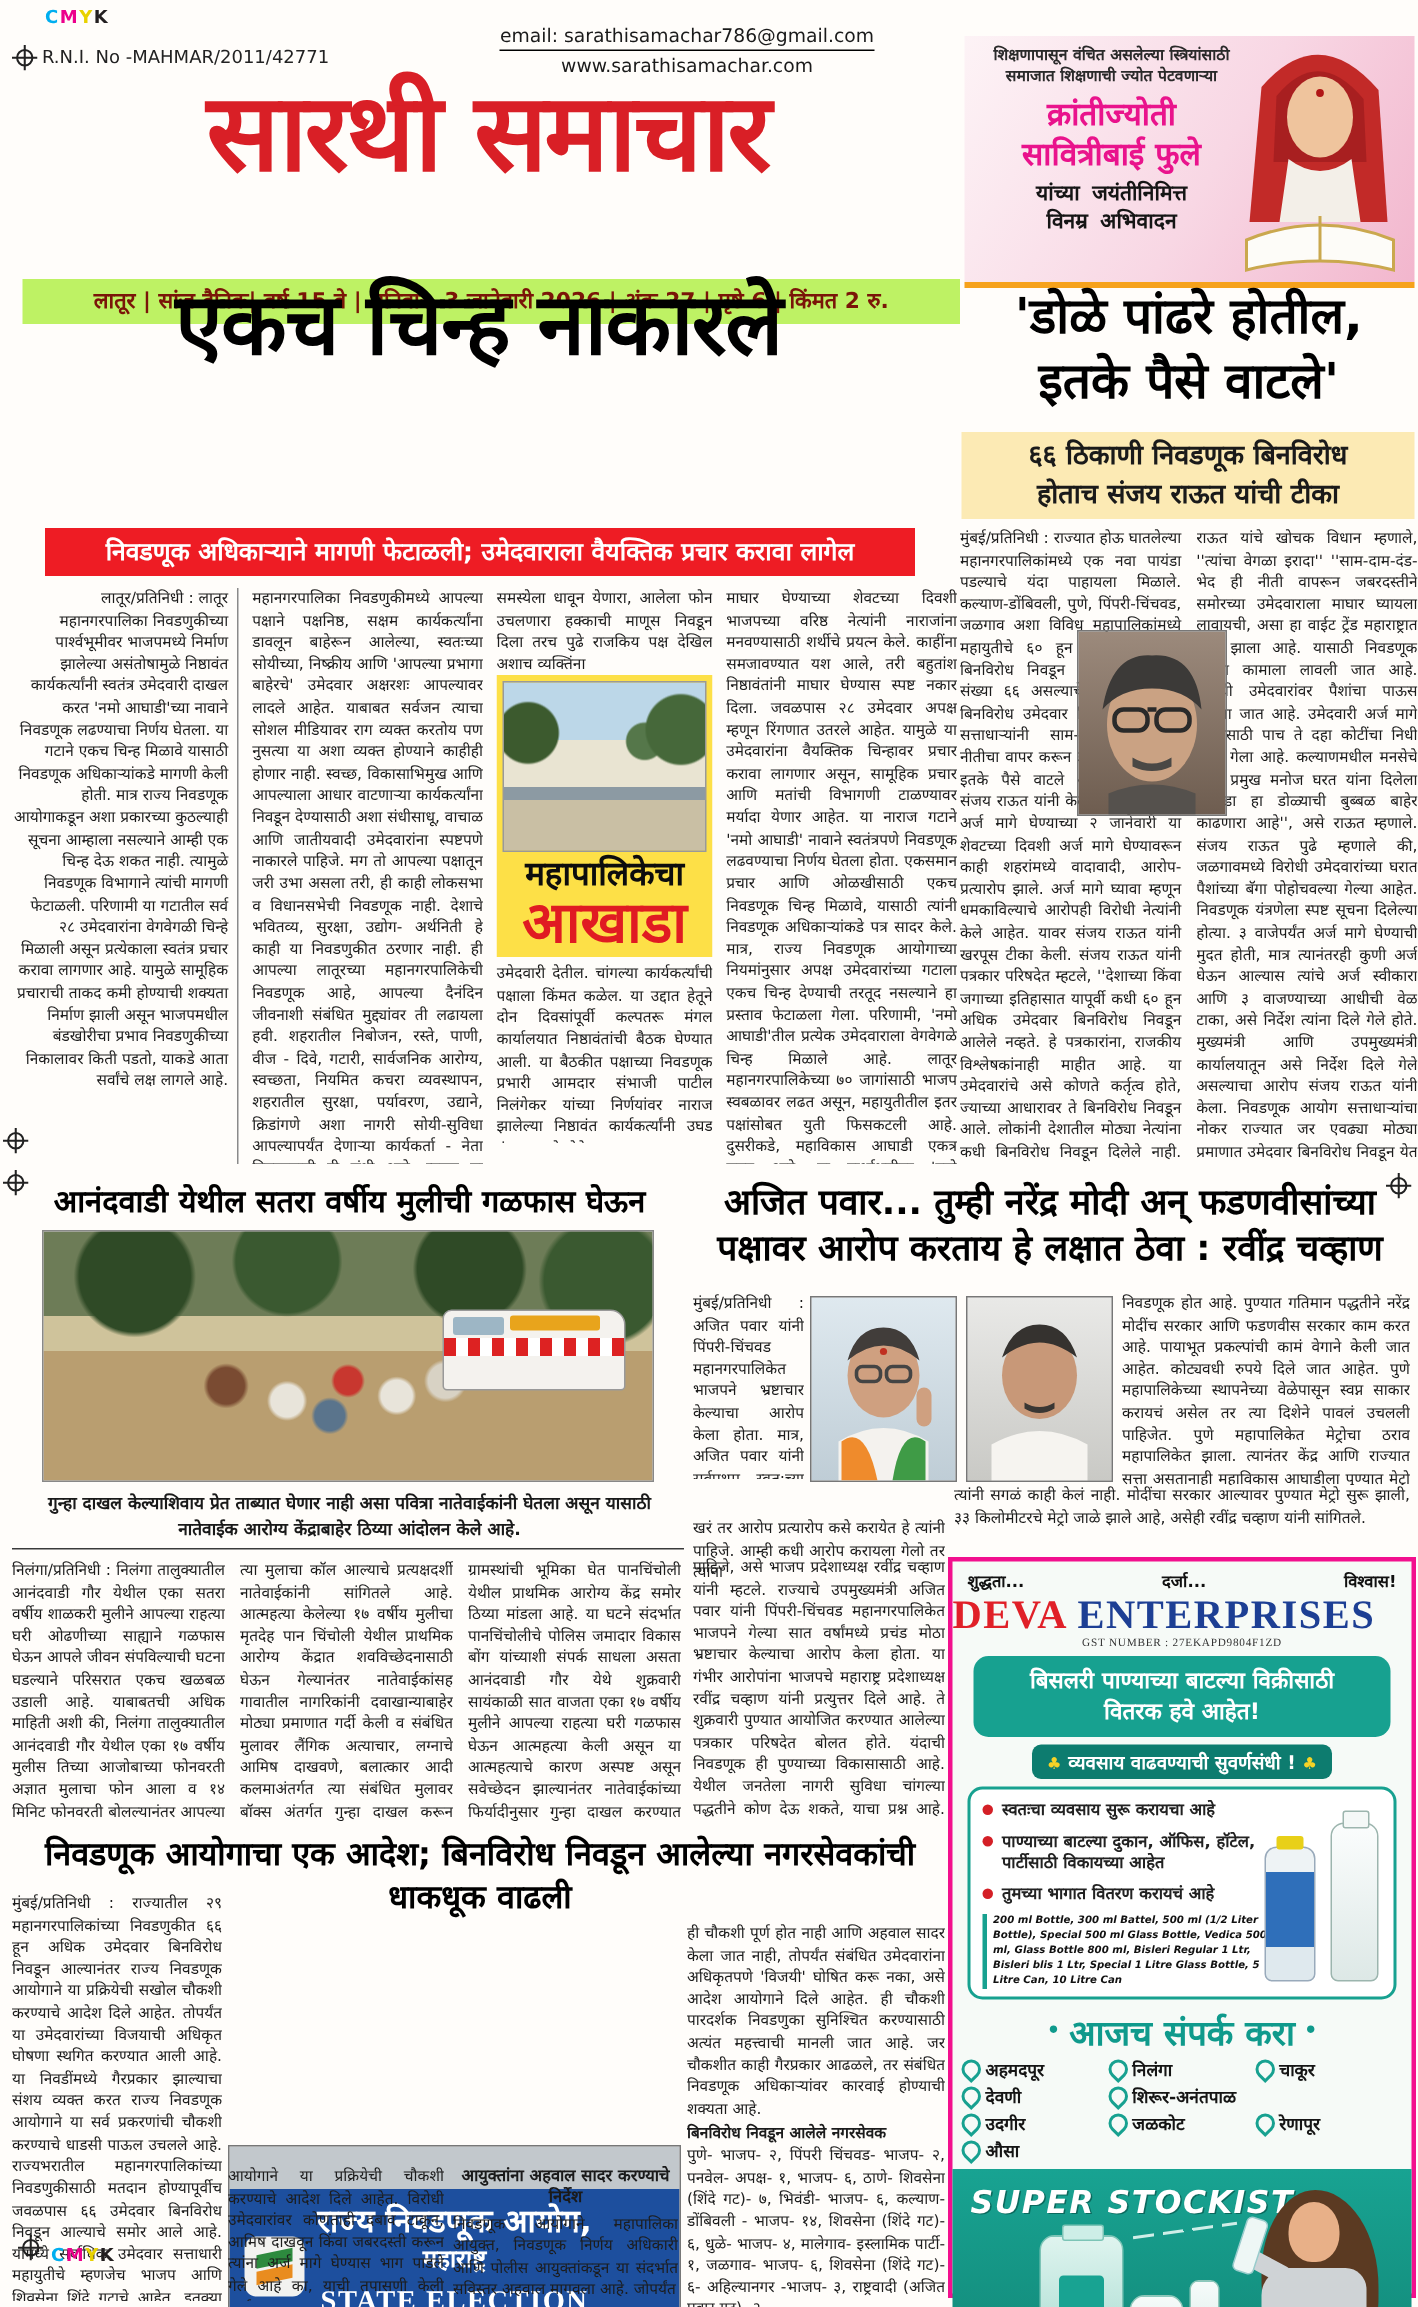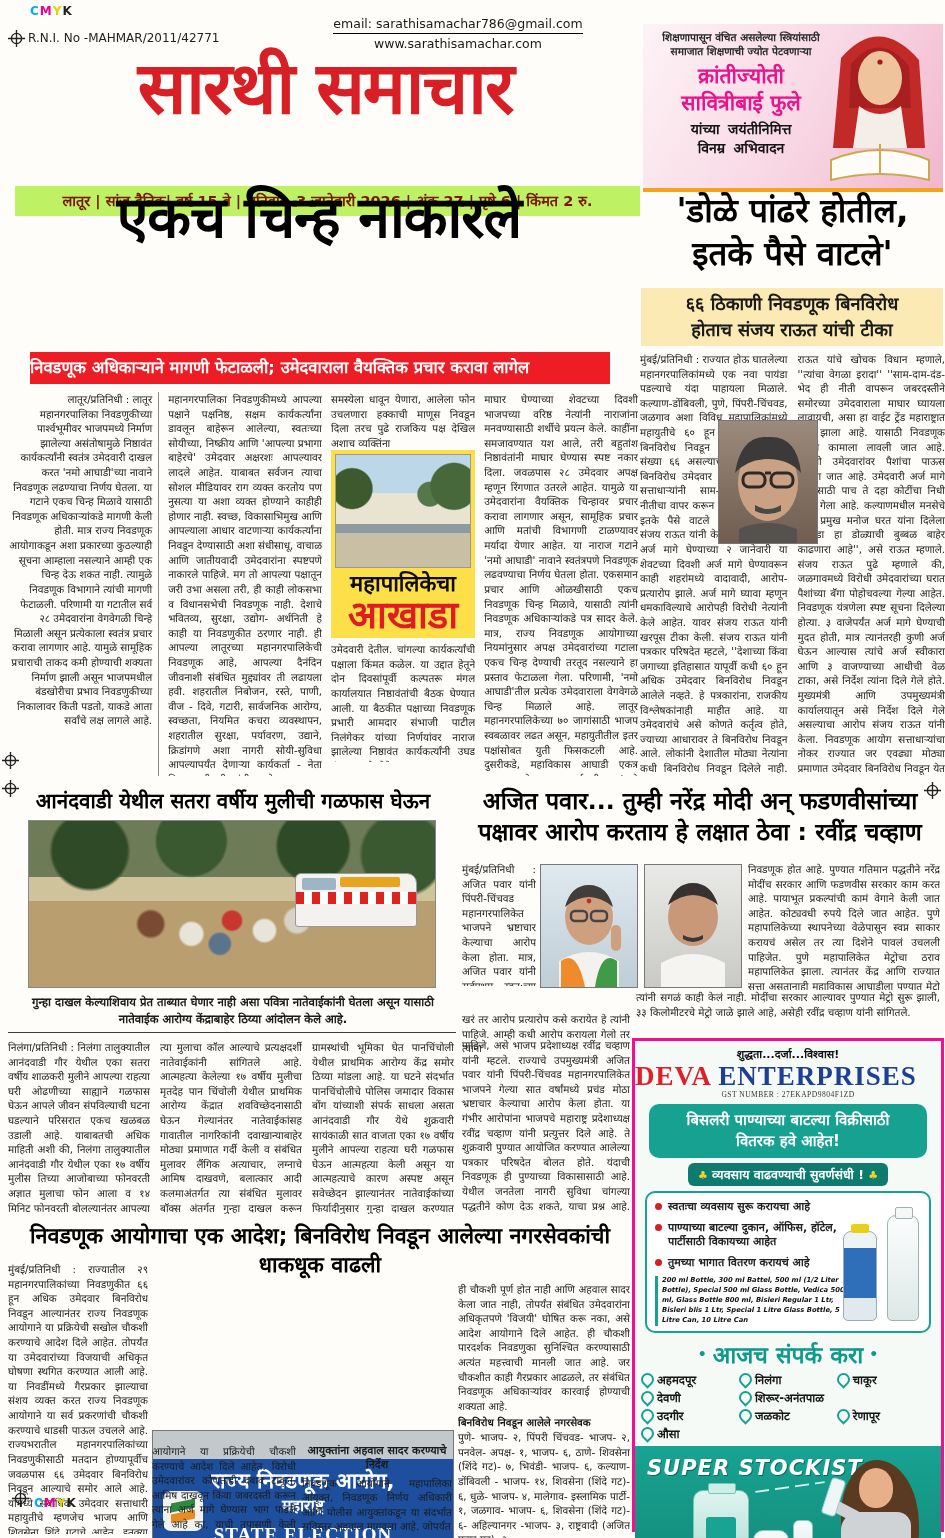--- a/index.html
+++ b/index.html
@@ -20,21 +20,21 @@
   .masthead{width:630px;text-align:center;font-size:72px;font-weight:bold;color:#d91f26;line-height:1.0;letter-spacing:-2px;}
   .infostrip{width:625px;height:30px;background:#bef264;color:#7a1508;font-weight:bold;font-size:14.5px;line-height:30px;text-align:center;margin-top:44px;}
   
   .tribute{width:300px;height:168px;background:linear-gradient(120deg,#fdf3f6 0%,#f8d7e4 55%,#f2b6cd 100%);border-bottom:4px solid #f6a21c;box-sizing:border-box;padding:6px 4px 2px 8px;}
   .tribute .small{font-size:10.5px;font-weight:bold;color:#2a2a2a;line-height:1.35;}
   .tribute .ttl{font-size:21px;font-weight:bold;color:#e9138c;line-height:1.25;}
   .tribute .med{font-size:14px;font-weight:bold;color:#151515;line-height:1.35;font-family:Liberation Mono, monospace;}
   .tribute .txt{width:180px;}
   
   .lead-hl{width:638px;text-align:center;font-weight:900;font-size:57px;line-height:1.12;letter-spacing:-1px;color:#000;}
-  .lead-sub{width:580px;height:32px;background:#ee1c24;color:#fff;font-weight:bold;font-size:16.5px;line-height:32px;text-align:left;}
+  .lead-sub{width:580px;height:32px;background:#ee1c24;color:#fff;font-weight:bold;font-size:16.5px;line-height:32px;text-align:center;}
   .ncol{font-size:10.3px;line-height:1.42;color:#1c1c1c;}
   .vr{border-right:1px solid #8a8a8a;}
   .akhada{background:#fde047;padding:4px 4px 2px 4px;}
   .mnc-photo{height:112px;background:
     radial-gradient(circle at 12% 30%, #3c5a2e 0 14%, transparent 15%),
     radial-gradient(circle at 88% 28%, #46683a 0 16%, transparent 17%),
     radial-gradient(circle at 70% 35%, #55774a 0 10%, transparent 11%),
     linear-gradient(#bcd7e8 0 34%, #e9e4d2 34% 62%, #8c9aa3 62% 70%, #c9bfa4 70% 100%);
     border:1px solid #999;}
   .akhada .l1{font-size:22px;font-weight:900;color:#0d0d0d;text-align:center;line-height:1.15;margin-top:3px;}
@@ -74,21 +74,21 @@
   .ec-board{position:absolute;left:0;right:0;top:20%;color:#fff;text-align:center;}
   .ec-board .dv1{font-size:21px;font-weight:bold;}
   .ec-board .dv2{font-size:16px;font-weight:bold;}
   .ec-board .en1{font-family:"Liberation Serif",serif;font-size:19px;font-weight:bold;letter-spacing:1px;margin-top:8px;}
   .ec-logo{position:absolute;left:10px;top:34%;width:40px;height:40px;background:#f2f2f0;border-radius:8px;}
   .ec-logo:before{content:"";position:absolute;left:8px;top:10px;width:24px;height:9px;background:#2d8a3e;transform:skewY(-12deg);}
   .ec-logo:after{content:"";position:absolute;left:8px;top:21px;width:24px;height:9px;background:#e98c1f;transform:skewY(-12deg);}
   .subhead-sm{font-weight:900;font-size:11px;text-align:center;line-height:1.3;}
   
   .ad{width:312px;height:494px;border:3px solid #f2108e;background:#f6faf7;box-sizing:border-box;}
-  .ad .tagrow{display:flex;justify-content:center;padding:5px 10px 0 10px;font-size:11px;font-weight:bold;color:#111;}
+  .ad .tagrow{display:flex;justify-content:space-between;padding:5px 10px 0 10px;font-size:11px;font-weight:bold;color:#111;}
   .ad .name{text-align:left;font-family:"Liberation Serif",serif;font-size:27px;font-weight:bold;letter-spacing:1px;line-height:1.05;margin-top:1px;}
   .ad .name .deva{color:#e02028}.ad .name .ent{color:#1d3f94}
   .ad .gst{text-align:center;font-size:7.5px;font-family:"Liberation Serif",serif;color:#333;letter-spacing:.5px;}
   .ad .offer{margin:5px 14px;background:#17a190;border-radius:10px;color:#fff;font-weight:bold;font-size:15px;text-align:center;line-height:1.4;padding:6px 4px;}
   .ad .badge{width:fit-content;margin:2px auto;background:#0d7c6f;border-radius:6px;color:#fff;font-weight:bold;font-size:12.5px;padding:3px 10px;}
   .ad .badge .leaf{color:#f5d327;font-size:11px;}
   .ad .itembox{margin:5px 10px;border:2px solid #17a190;border-radius:10px;background:#fff;padding:7px 8px 5px 8px;position:relative;min-height:118px;}
   .ad .item{display:flex;gap:6px;font-size:11px;font-weight:bold;color:#222;line-height:1.25;margin-bottom:7px;width:200px;}
   .ad .dot{width:7px;height:7px;border-radius:50%;background:#d41f26;flex:0 0 auto;margin-top:3px;}
   .ad .sizes{font-size:6.8px;font-weight:bold;font-style:italic;color:#111;width:196px;border-left:3px solid #17a190;padding-left:4px;line-height:1.45;}

